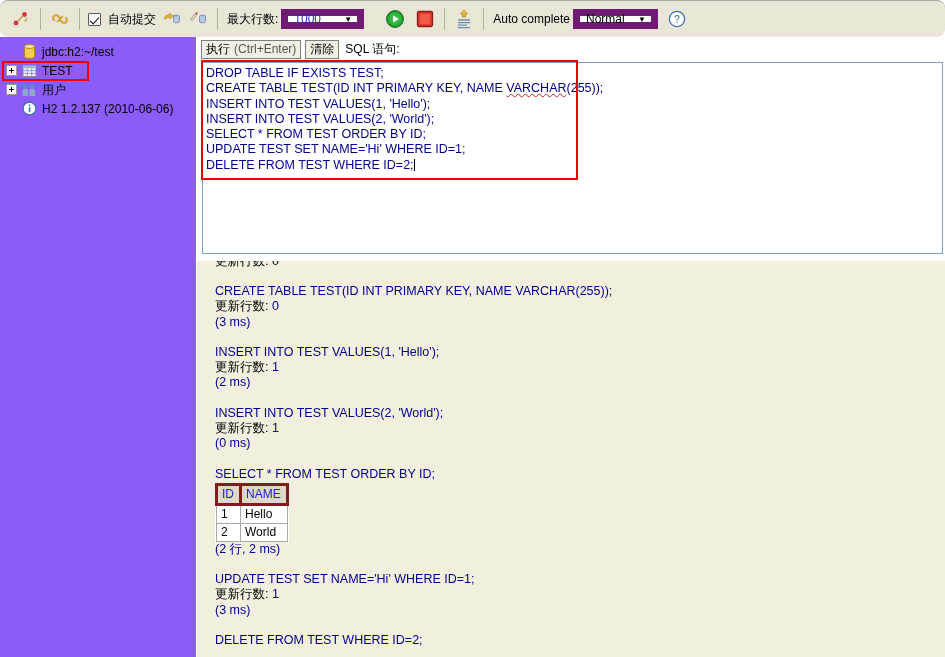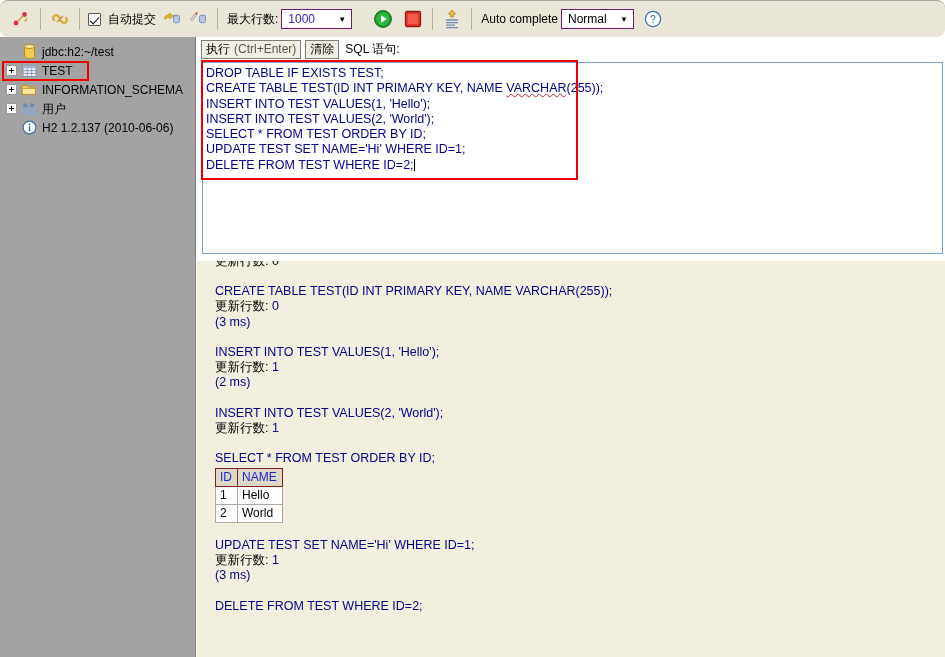--- a/index.html
+++ b/index.html
@@ -71,21 +71,21 @@
     content: "";
     position: absolute;
     left: 3px; top: 1px;
     width: 4px; height: 8px;
     border: solid #000;
     border-width: 0 1.7px 1.7px 0;
     transform: rotate(42deg);
   }
   .tb-select {
     height: 20px;
-    border: 1px solid #701a75;
+    border: 7px solid #701a75;
     background: #fff;
     display: flex;
     align-items: center;
     font-size: 12px;
     padding: 0 2px 0 6px;
     flex: 0 0 auto;
     cursor: pointer;
   }
   .tb-select .sval {
     color: #2b2bbb;
@@ -97,21 +97,21 @@
     color: #000;
     margin-left: 6px;
     margin-right: 3px;
   }
 
   
   #sidebar {
     position: absolute;
     left: 0; top: 37px;
     width: 196px; height: 620px;
-    background: #a3a3a3;
+    background: #8b5cf6;
     border-right: 1px solid #808080;
     overflow: hidden;
     padding-top: 5px;
   }
   .tree-row {
     display: flex;
     align-items: center;
     height: 19px;
     font-size: 12px;
     color: #000;
@@ -243,21 +243,21 @@
   }
   .rline.cn { color: #000; }
   .rline.cn .num { color: #00008b; }
   .rblank { height: 15.2px; }
   .rtable {
     border-collapse: collapse;
     margin: 1px 0 0 0;
     background: #fff;
   }
   .rtable th {
-    border: 1px solid #7f1d1d;
+    border: 3px solid #7f1d1d;
     background: #ddd9c9;
     font-size: 12px;
     font-weight: normal;
     color: #2222cc;
     padding: 1px 5px 1px 4px;
     text-align: left;
     line-height: 15px;
   }
   .rtable td {
     border: 1px solid #aba9a0;
@@ -411,30 +411,20 @@
             <line x1="1" y1="6.6" x2="14" y2="6.6"></line>
             <line x1="1" y1="9.4" x2="14" y2="9.4"></line>
             <line x1="5.3" y1="4.3" x2="5.3" y2="12.5"></line>
             <line x1="9.7" y1="4.3" x2="9.7" y2="12.5"></line>
           </g>
         </svg>
       </span>
       <span class="tlabel">TEST</span>
     </div>
 
-    <div class="tree-row">
-      <span class="exp"></span>
-      <span class="tico">
-        <svg width="16" height="13" viewBox="0 0 16 13">
-          <path d="M1 2.5 h5 l1.4 1.6 h7.1 v7.4 h-13.5 z" fill="#f5d161" stroke="#b28a1d" stroke-width="0.9"></path>
-          <path d="M1.2 5.4 h13.2 v6 h-13.2 z" fill="#fde79d" stroke="#b28a1d" stroke-width="0.8"></path>
-        </svg>
-      </span>
-      <span class="tlabel">INFORMATION_SCHEMA</span>
-    </div>
 
     <div class="tree-row">
       <span class="exp"></span>
       <span class="tico">
         <svg width="16" height="14" viewBox="0 0 16 14">
           <circle cx="4.4" cy="3.4" r="2.1" fill="#6c8ab5"></circle>
           <path d="M1.6 13 v-4.6 a2.8 2.8 0 0 1 5.6 0 v4.6 z" fill="#8fa9cb"></path>
           <circle cx="11.2" cy="3.4" r="2.1" fill="#6c8ab5"></circle>
           <path d="M8.4 13 v-4.6 a2.8 2.8 0 0 1 5.6 0 v4.6 z" fill="#8fa9cb"></path>
         </svg>
@@ -494,20 +484,21 @@
       <div class="rline">(3 ms)</div>
       <div class="rblank"></div>
 
       <div class="rline">INSERT INTO TEST VALUES(1, 'Hello');</div>
       <div class="rline cn"><span>更新行数:</span> <span class="num">1</span></div>
       <div class="rline">(2 ms)</div>
       <div class="rblank"></div>
 
       <div class="rline">INSERT INTO TEST VALUES(2, 'World');</div>
       <div class="rline cn"><span>更新行数:</span> <span class="num">1</span></div>
+      <div class="rline">(0 ms)</div>
       <div class="rblank"></div>
 
       <div class="rline">SELECT * FROM TEST ORDER BY ID;</div>
       <table class="rtable">
         <thead>
           <tr>
             <th>ID</th>
             <th>NAME</th>
           </tr>
         </thead>
@@ -515,20 +506,21 @@
           <tr>
             <td>1</td>
             <td>Hello</td>
           </tr>
           <tr>
             <td>2</td>
             <td>World</td>
           </tr>
         </tbody>
       </table>
+      <div class="rline">(2 行, 2 ms)</div>
       <div class="rblank"></div>
 
       <div class="rline">UPDATE TEST SET NAME='Hi' WHERE ID=1;</div>
       <div class="rline cn"><span>更新行数:</span> <span class="num">1</span></div>
       <div class="rline">(3 ms)</div>
       <div class="rblank"></div>
 
       <div class="rline">DELETE FROM TEST WHERE ID=2;</div>
 
     </div>

